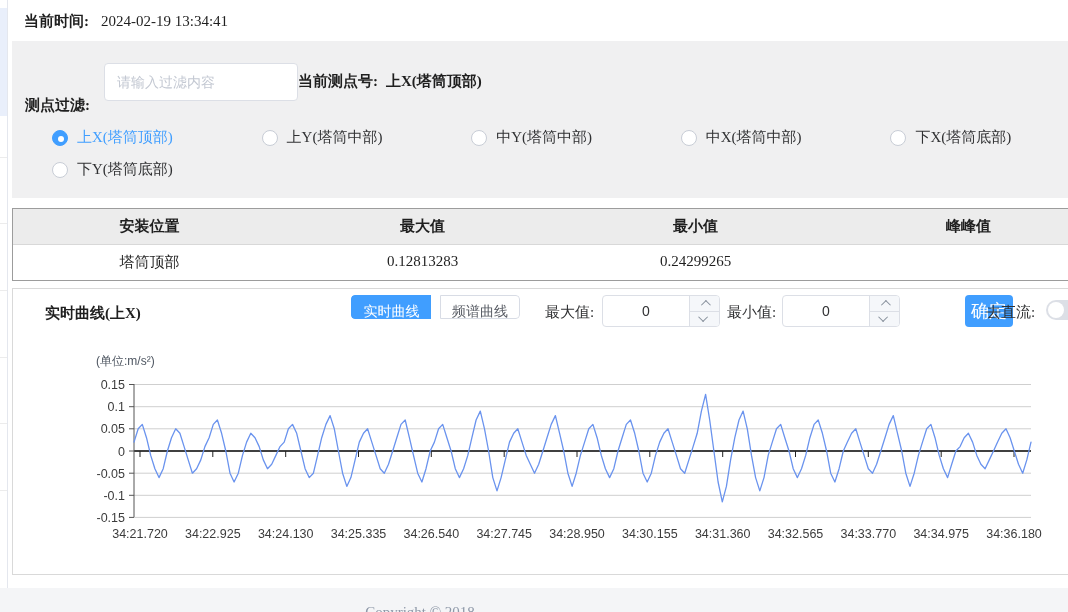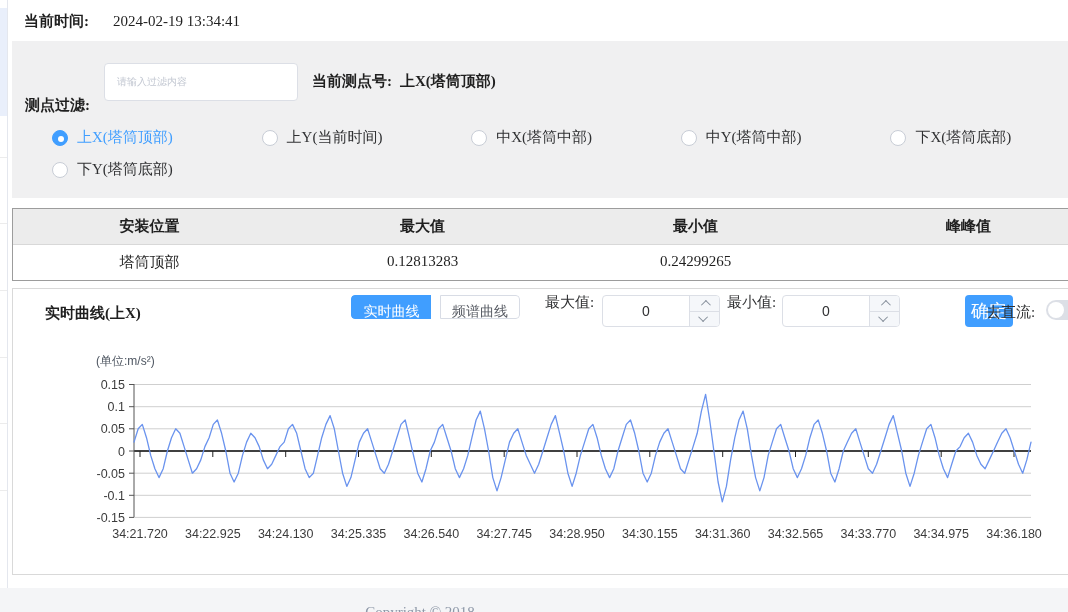--- a/index.html
+++ b/index.html
@@ -8,30 +8,30 @@
 
   
   .sliver { position:absolute; left:0; top:0; width:8px; height:588px; background:#fff;
     border-right:1px solid #e4e7ee; }
   .sliver-active { position:absolute; left:0; top:8px; width:7px; height:108px; background:#e9effb; }
   .sliver-div { position:absolute; left:0; width:7px; height:1px; background:#ececec; }
 
   .content { position:absolute; left:8px; top:0; width:1092px; }
 
   .time-row { padding:12px 0 0 16px; font-size:15px; }
-  .time-row b { margin-right:24px; }
+  .time-row b { margin-right:12px; }
 
   .filter-panel { margin:10px 0 0 4px; width:1088px; height:157px; background:#f0f0f1; padding-top:7px; }
   .fp-row1 { display:flex; align-items:center; padding-left:13px; }
   .fp-label { font-weight:bold; font-size:15px;margin-top:48px; }
   .filter-input { margin-left:14px; width:194px; height:38px; border:1px solid #dcdfe6; border-radius:4px;
-    background:#fff; padding:0 12px; font-size:10px; color:#333; outline:none;
+    background:#fff; padding:0 12px; font-size:14px; color:#333; outline:none;
     font-family:"Liberation Sans","DejaVu Sans",sans-serif; }
   .filter-input::placeholder { color:#c3c8d2; }
-  .fp-current { margin-left:14px; font-weight:bold; font-size:15px; }
+  .fp-current { font-weight:bold; font-size:15px; }
   .radio-row { display:flex; padding-left:40px; margin-top:13px; }
   .radio-item { display:flex; align-items:center; width:216px; cursor:pointer; font-size:15px; color:#303133; }
   .radio-circle { width:16px; height:16px; border-radius:50%; border:1px solid #c8cdd6; background:#fff;
     margin-right:9px; position:relative; flex:none; }
   .radio-item.checked .radio-circle { background:#409eff; border-color:#409eff; }
   .radio-item.checked .radio-circle::after { content:""; position:absolute; left:5px; top:5px;
     width:6px; height:6px; border-radius:50%; background:#fff; }
   .radio-item.checked { color:#409eff; }
 
   .data-table { margin:10px 0 0 4px; width:1092px; border:1px solid #9c9c9c; }
@@ -45,21 +45,21 @@
   .card-title { position:absolute; left:32px; top:15px; font-weight:bold; font-size:15px; }
 
   .tab-group { position:absolute; left:338px; top:6px; display:flex; border-radius:4px; overflow:hidden;
     font-family:"Liberation Sans","DejaVu Sans",sans-serif; }
   .tab-btn { width:80px; height:24px; line-height:31px; text-align:center; font-size:14px; cursor:pointer;
     border:1px solid #d8dce5; background:#fff; color:#5a5e66; }
   .tab-btn.first { border-radius:4px 0 0 4px; border-right:none; }
   .tab-btn.last { border-radius:0 4px 4px 0;margin-left:9px; }
   .tab-btn.active { background:#409eff; border-color:#409eff; color:#fff; }
 
-  .num-label { position:absolute; top:4px; font-size:15px; color:#303133; }
+  .num-label { position:absolute; top:14px; font-size:15px; color:#303133; }
   .num-input { position:absolute; top:6px; height:32px; border:1px solid #dcdfe6; border-radius:4px;
     background:#fff; display:flex; overflow:hidden; }
   .num-value { flex:1; text-align:center; line-height:30px; font-size:14px; color:#303133;
     font-family:"Liberation Sans","DejaVu Sans",sans-serif; }
   .spinner { width:30px; border-left:1px solid #dcdfe6; background:#f5f7fa; display:flex; flex-direction:column; }
   .spin-btn { flex:1; display:flex; align-items:center; justify-content:center; cursor:pointer; }
   .spin-btn + .spin-btn { border-top:1px solid #dcdfe6; }
   .chev { width:7px; height:7px; border-top:1.5px solid #87909c; border-right:1.5px solid #87909c; }
   .chev.up { transform:rotate(-45deg) translateY(2px); }
   .chev.down { transform:rotate(135deg) translateY(2px); }
@@ -108,29 +108,29 @@
       <span class="fp-current">当前测点号:</span>
       <span class="fp-current" style="margin-left:8px">上X(塔筒顶部)</span>
     </div>
     <div class="radio-row">
       <div class="radio-item checked">
         <span class="radio-circle"></span>
         <span>上X(塔筒顶部)</span>
       </div>
       <div class="radio-item">
         <span class="radio-circle"></span>
-        <span>上Y(当前时间)</span>
+        <span>上Y(塔筒中部)</span>
+      </div>
+      <div class="radio-item">
+        <span class="radio-circle"></span>
+        <span>中Y(塔筒中部)</span>
       </div>
       <div class="radio-item">
         <span class="radio-circle"></span>
         <span>中X(塔筒中部)</span>
-      </div>
-      <div class="radio-item">
-        <span class="radio-circle"></span>
-        <span>中Y(塔筒中部)</span>
       </div>
       <div class="radio-item">
         <span class="radio-circle"></span>
         <span>下X(塔筒底部)</span>
       </div>
     </div>
     <div class="radio-row">
       <div class="radio-item">
         <span class="radio-circle"></span>
         <span>下Y(塔筒底部)</span>

